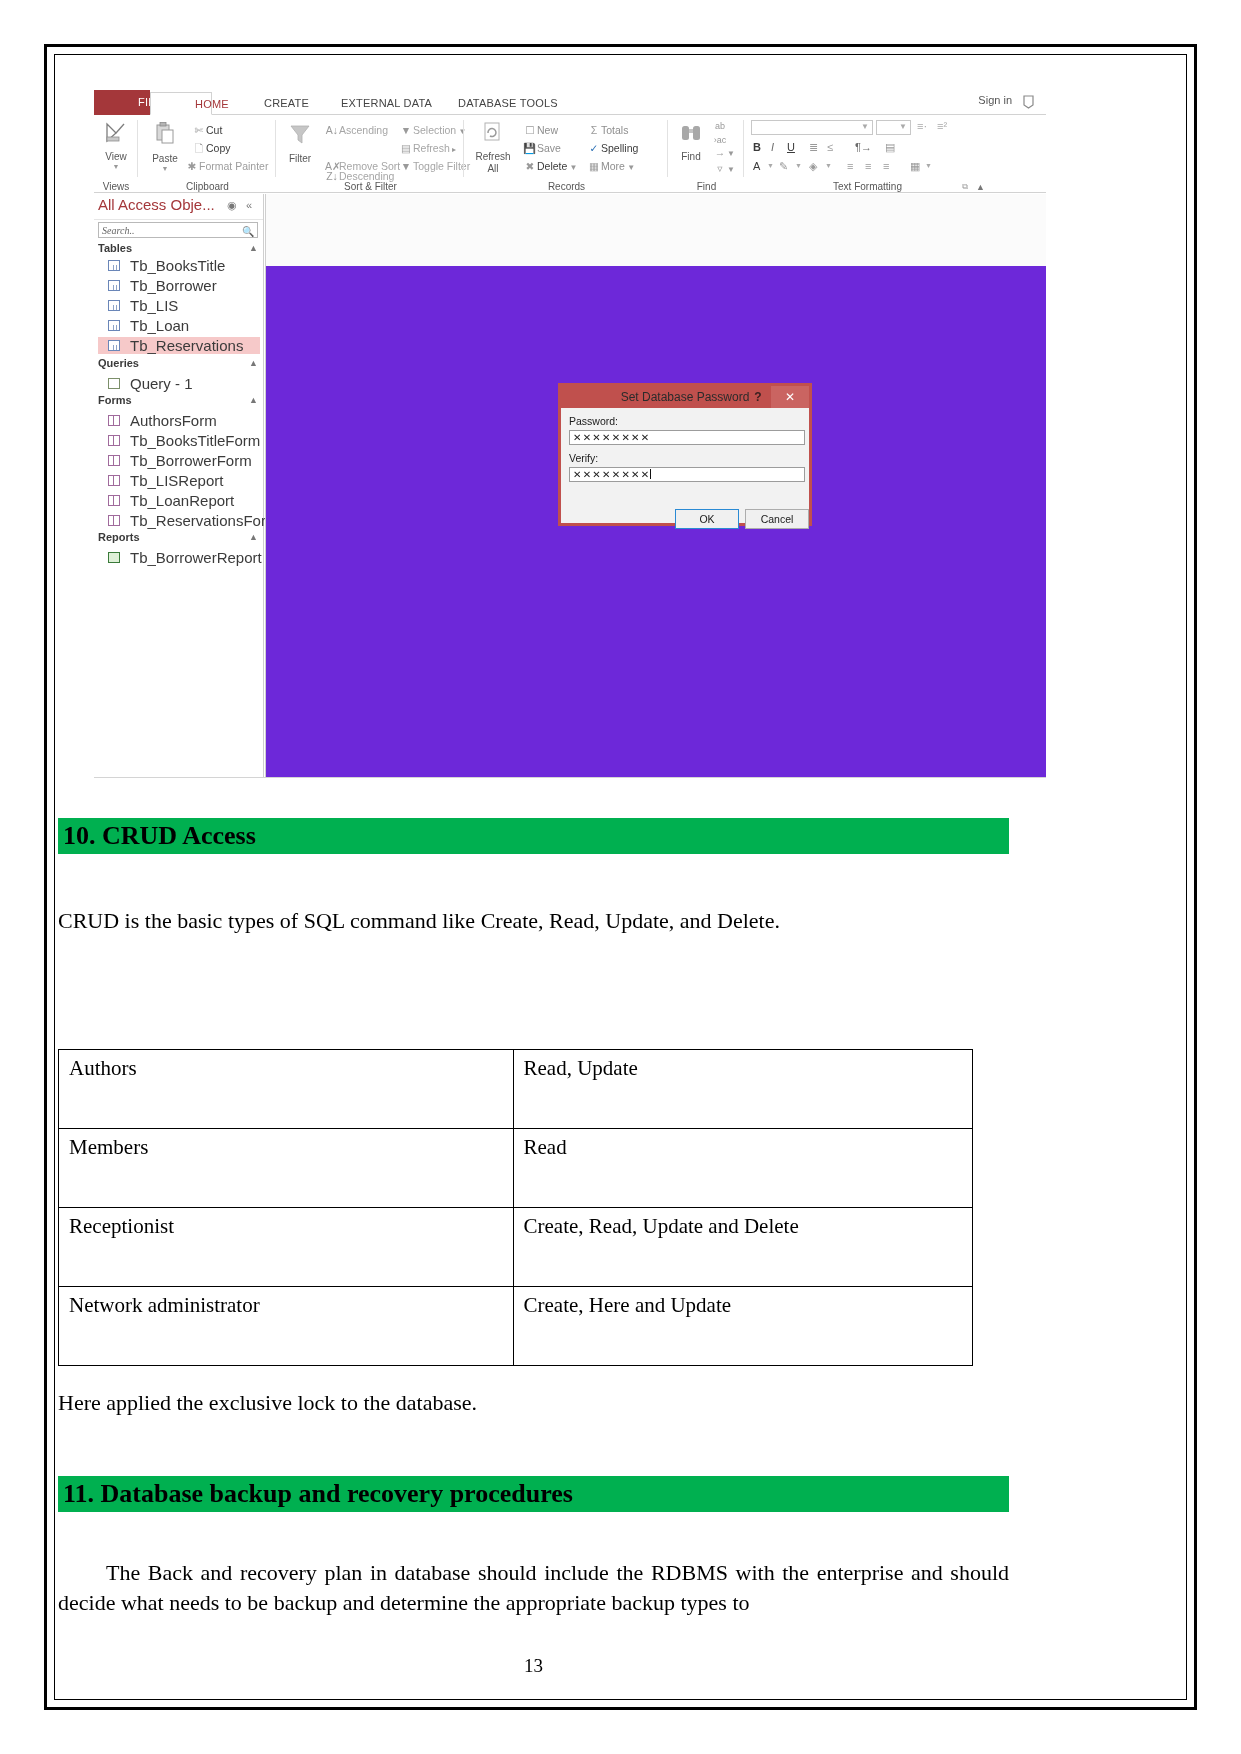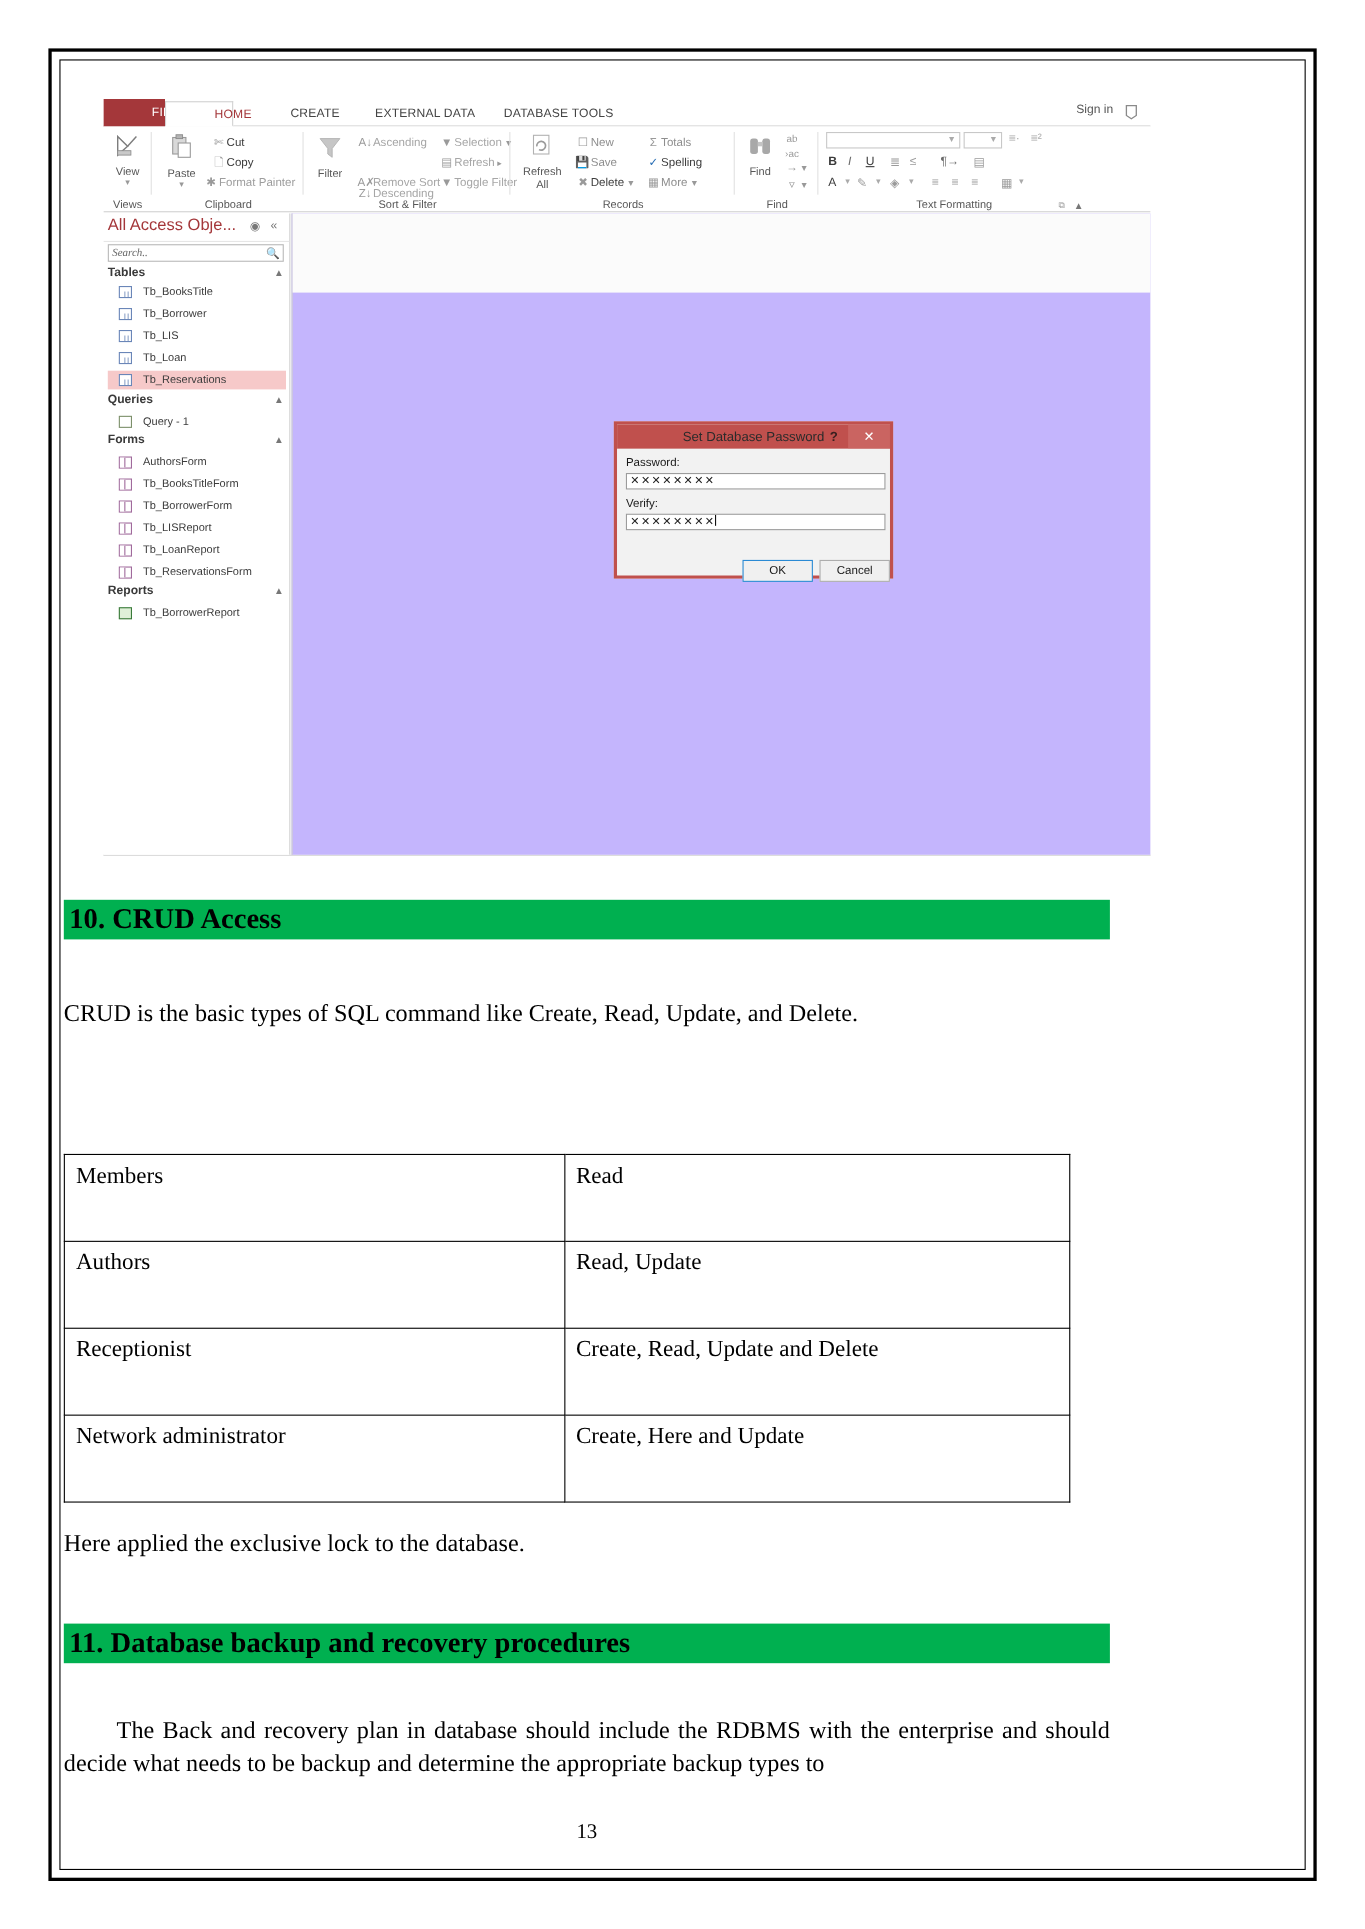--- a/index.html
+++ b/index.html
@@ -147,21 +147,21 @@
   }
   .nav-search .mag { position: absolute; right: 2px; top: 1px; color: #2e6da4; font-style: normal; }
 
   .nav-group {
     position: absolute; left: 4px;
     font-weight: bold; font-size: 11px; color: #3a3a3a;
   }
   .nav-group .chev { position: absolute; left: 151px; top: 1px; font-size: 9px; color: #777; font-weight: normal; }
   .nav-item {
     position: absolute; left: 4px; width: 162px; height: 17px;
-    font-size: 10px; color: #3b3b3b; line-height: 17px;
+    font-size: 15px; color: #3b3b3b; line-height: 17px;
   }
   .nav-item.sel { background: #f6c9c9; }
   .nav-item .ico {
     position: absolute; left: 10px; top: 3px;
     width: 12px; height: 11px;
   }
   .nav-item .lbl { position: absolute; left: 32px; }
 
   
   .ico-table { background: #fff; border: 1px solid #6a86b8; }
@@ -174,21 +174,21 @@
   .ico-form { background: #fff; border: 1px solid #a06a9c; }
   .ico-form .lft { position: absolute; left: 0; top: 0; width: 5px; height: 100%; background: #fff; border-right: 1px solid #a06a9c; }
   .ico-form .hdr { height: 3px; background: #d8b6d4; }
   
   .ico-report { background: #dff0d8; border: 1px solid #3a7a3a; }
 
   
   .doc-surface {
     position: absolute; left: 171px; top: 104px;
     right: 0; height: 584px;
-    background: #c4b5fd;
+    background: #6d28d9;
     border-left: 1px solid #cfcfcf;
   }
   .doc-surface .whitestrip {
     position: absolute; left: 0; top: 0; width: 100%; height: 72px;
     background: #fbfbfb;
   }
 
   
   .dlg {
     position: absolute; left: 292px; top: 189px;
@@ -592,26 +592,26 @@
 <div class="page-content">
 
   <div class="sec-heading" style="top:760px;">10. CRUD Access</div>
 
   <div class="para" style="top:848px;">CRUD is the basic types of SQL command like Create, Read, Update, and Delete.</div>
 
   <div class="crud-wrap">
     <table class="crud">
       <tbody>
           <tr>
+        <td class="c1">Authors</td>
+        <td class="c2">Read, Update</td>
+      </tr>
+      <tr>
         <td class="c1">Members</td>
         <td class="c2">Read</td>
-      </tr>
-      <tr>
-        <td class="c1">Authors</td>
-        <td class="c2">Read, Update</td>
       </tr>
       <tr>
         <td class="c1">Receptionist</td>
         <td class="c2">Create, Read, Update and Delete</td>
       </tr>
       <tr>
         <td class="c1">Network administrator</td>
         <td class="c2">Create, Here and Update</td>
       </tr>
     </tbody>

